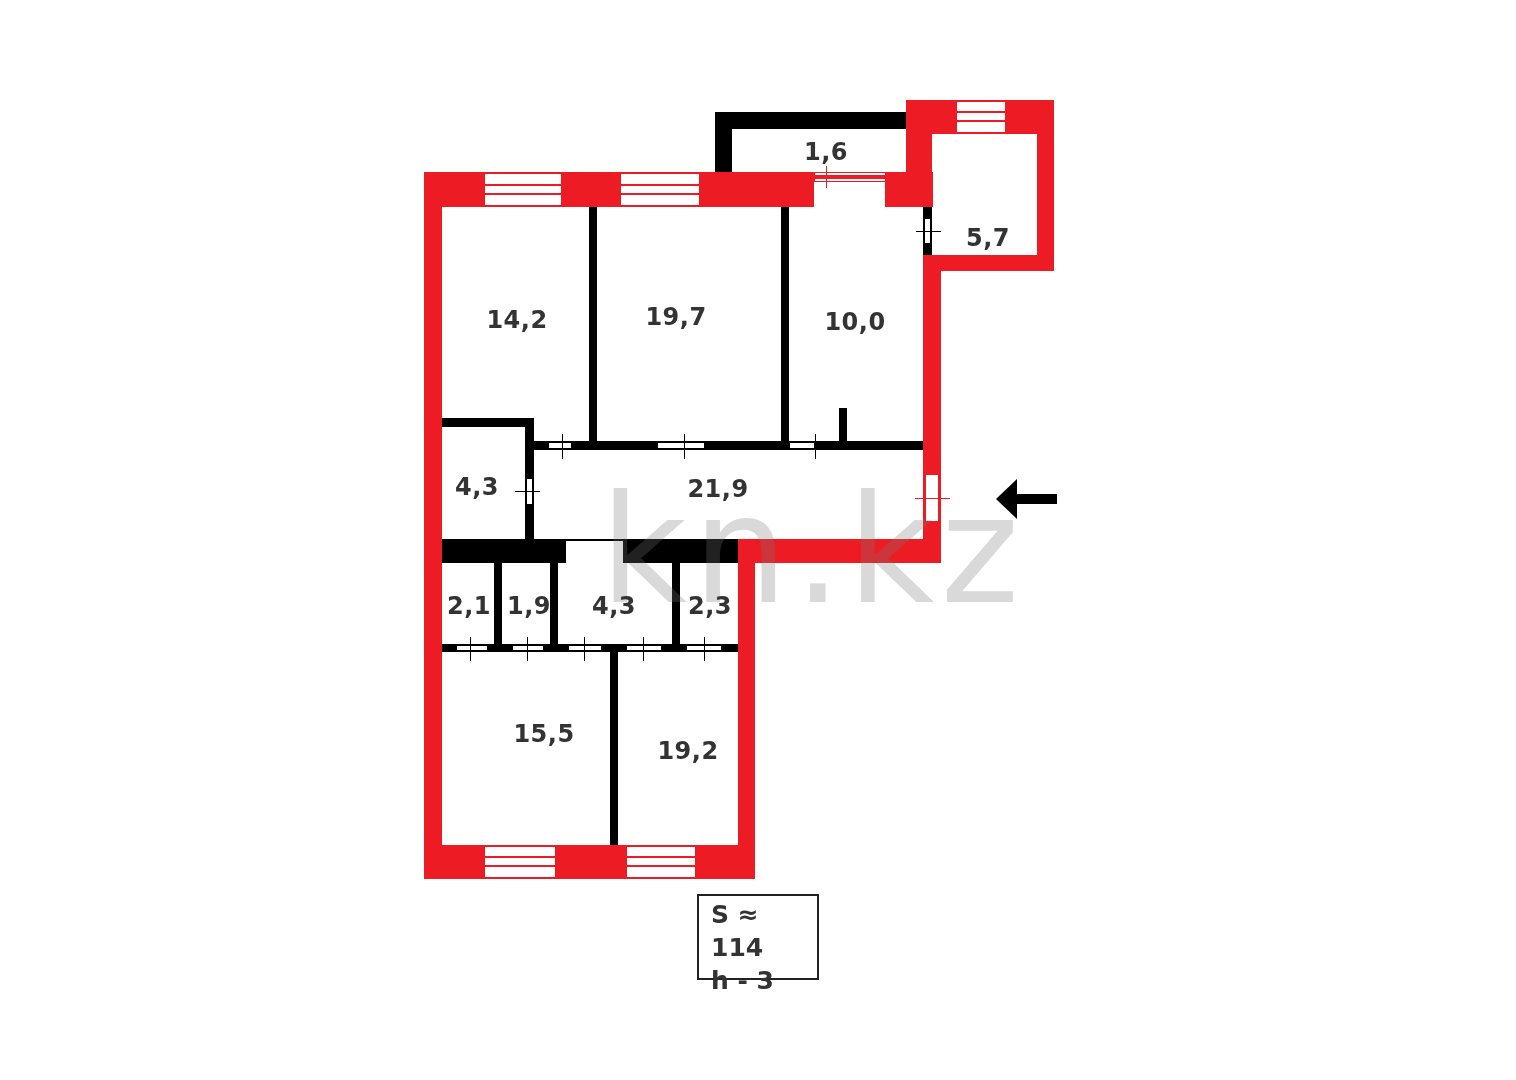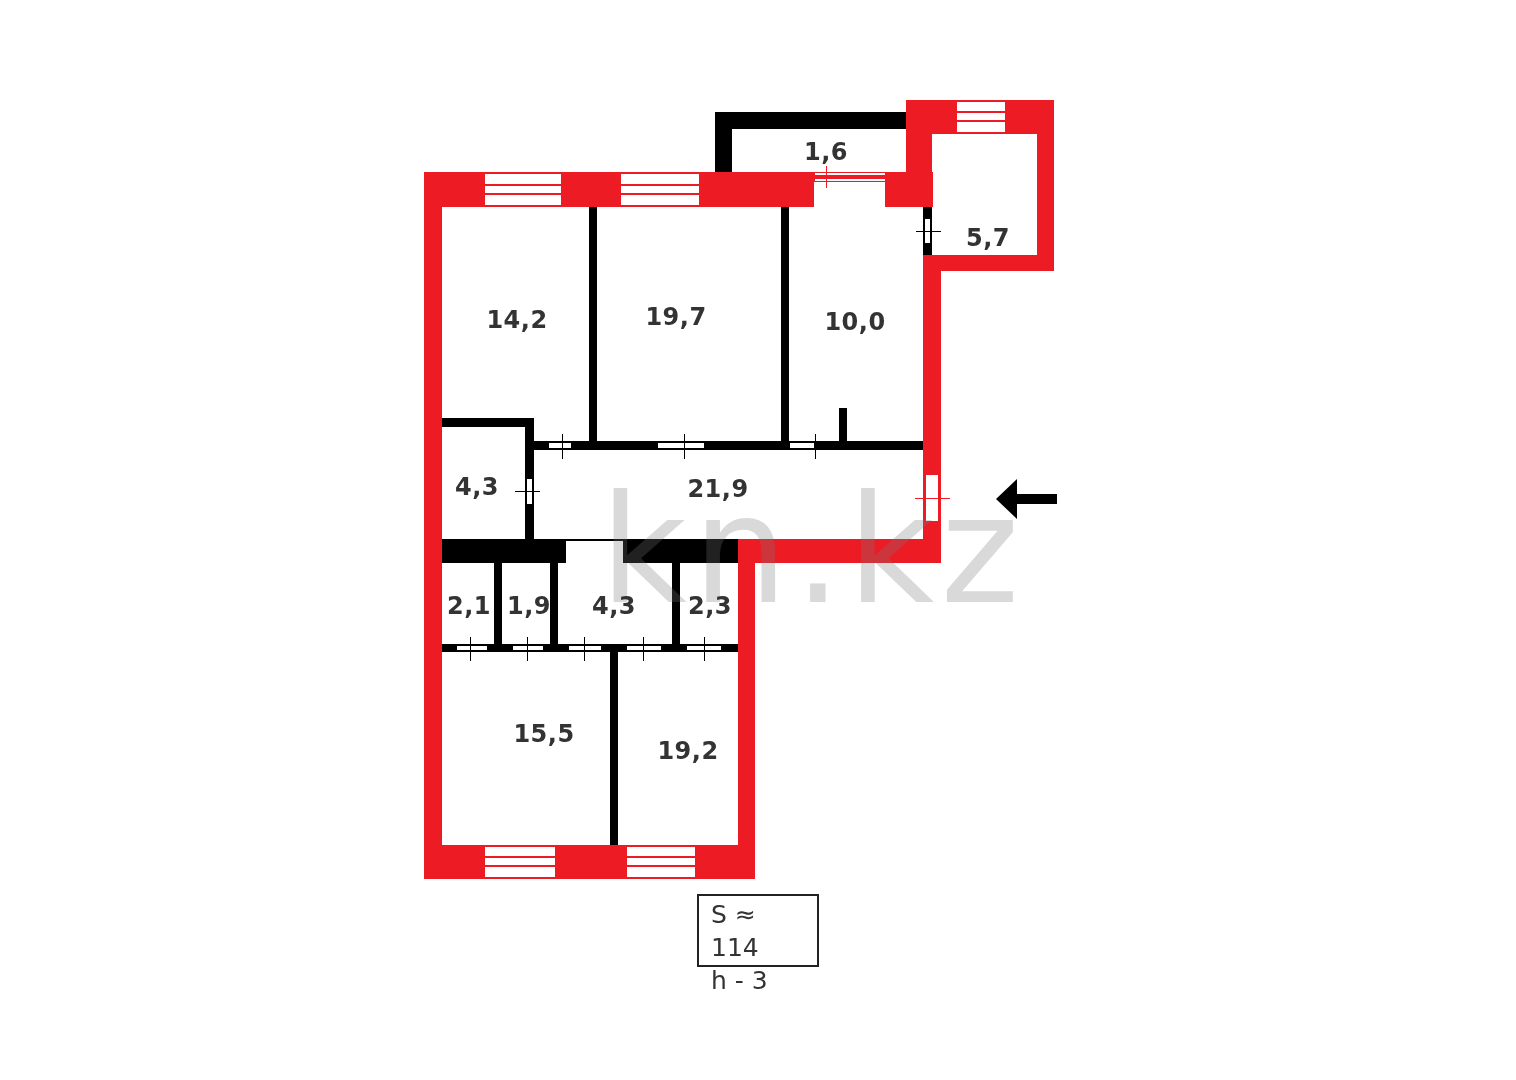--- a/index.html
+++ b/index.html
@@ -8,21 +8,21 @@
   .red { background:#ed1c24; }
   .blk { background:#000000; }
   .win { position:absolute; background:#ffffff; border:1px solid #ed1c24; box-sizing:border-box;
          background-image: linear-gradient(#ed1c24,#ed1c24), linear-gradient(#ed1c24,#ed1c24);
          background-repeat:no-repeat; }
   .winh { background-size:100% 2px, 100% 2px; background-position:0 33%, 0 66%; }
   .door { position:absolute; background:#ffffff; border:1px solid #000; box-sizing:border-box; }
   .tick { position:absolute; background:#000; }
   .label { position:absolute; color:#333333; font-weight:bold; font-size:24px; transform:translate(-50%,-50%); white-space:nowrap; letter-spacing:0.5px; }
   .watermark { position:absolute; left:600px; top:475px; font-size:150px; font-weight:normal; color:rgba(120,120,120,0.28); letter-spacing:6px; line-height:1; }
-  .legend { position:absolute; left:697px; top:894px; width:122px; height:73px; border:2px solid #222; box-sizing:border-box; padding:2px 12px; color:#333; font-weight:normal; font-size:25px; line-height:33px; }
+  .legend { position:absolute; left:697px; top:894px; width:122px; height:86px; border:2px solid #222; box-sizing:border-box; padding:2px 12px; color:#333; font-weight:bold; font-size:25px; line-height:33px; }
 </style>
 </head>
 <body>
 
 <div>
 
   <div class="abs red" style="left:424px;top:172px;width:18px;height:707px;"></div>
 
   <div class="abs red" style="left:424px;top:172px;width:390px;height:35px;"></div>
   <div class="abs red" style="left:885px;top:172px;width:48px;height:35px;"></div>

